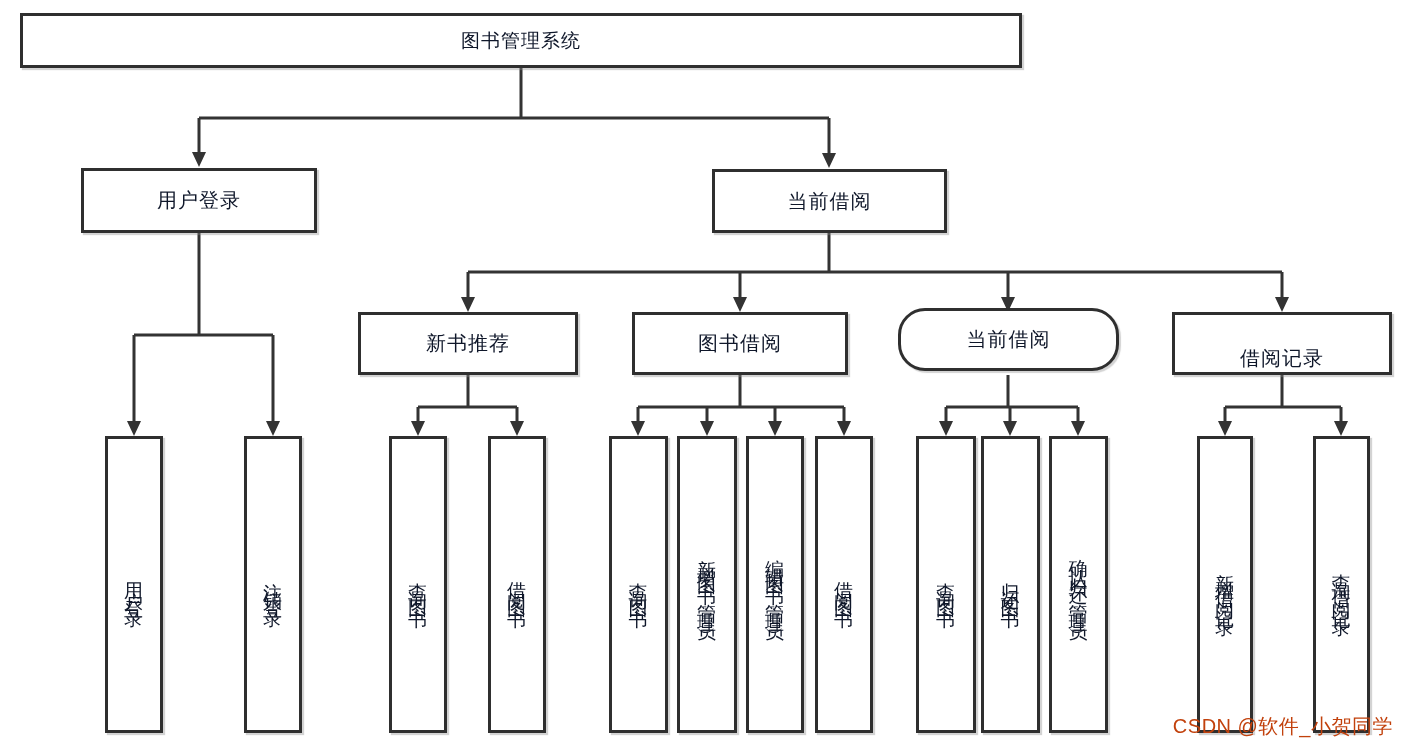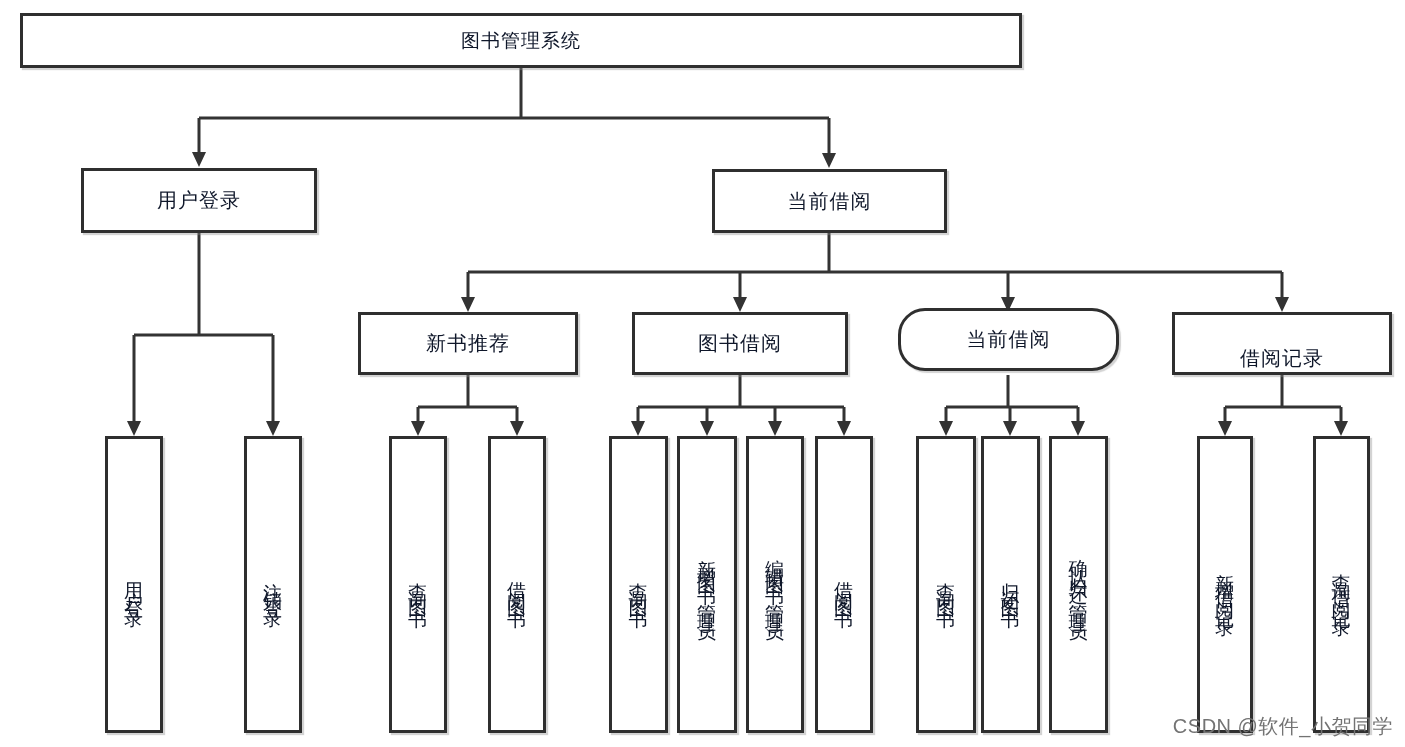--- a/index.html
+++ b/index.html
@@ -44,21 +44,21 @@
     font-size: 19px;
     letter-spacing: 9px;
     line-height: 1;
     white-space: nowrap;
   }
   .watermark {
     position: absolute;
     top: 713px;
     right: 12px;
     font-size: 20px;
-    color: #737373;
+    color: #c2410c;
     letter-spacing: 0.5px;
     z-index: 5;
     white-space: nowrap;
   }
 </style>
 </head>
 <body>
 
 <div id="canvas">
 

